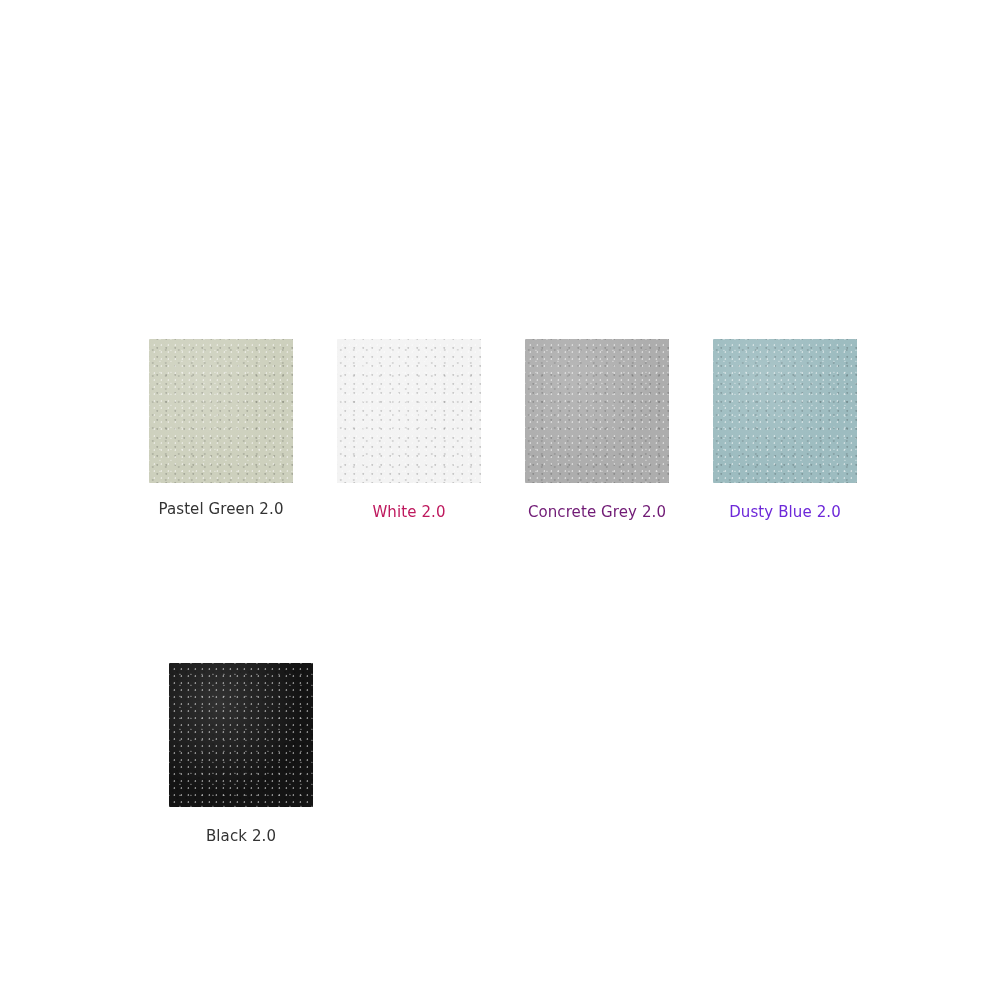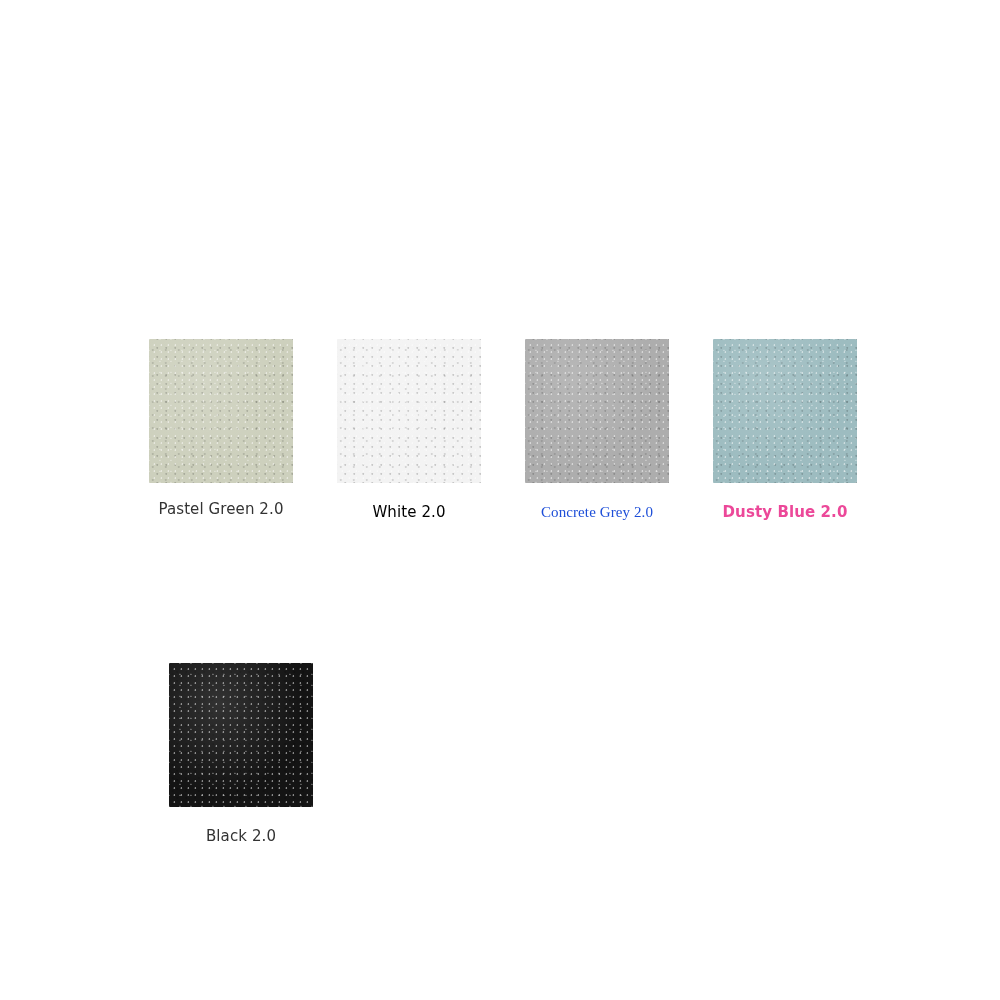--- a/index.html
+++ b/index.html
@@ -110,37 +110,37 @@
           <div class="sheen"></div>
         </div>
         <div class="swatch-label" style="color: rgb(51, 51, 51);">Pastel Green 2.0</div>
       </div>
 
       <div class="swatch-cell">
         <div class="swatch-chip" style="background-color: rgb(243, 243, 243);">
           <div class="grain"></div>
           <div class="sheen"></div>
         </div>
-        <div class="swatch-label lowered" style="color: #000000; text-align: right;">White 2.0</div>
+        <div class="swatch-label lowered" style="color: #be185d; text-align: right;">White 2.0</div>
       </div>
 
       <div class="swatch-cell">
         <div class="swatch-chip" style="background-color: rgb(173, 173, 173);">
           <div class="grain"></div>
           <div class="sheen"></div>
         </div>
-        <div class="swatch-label lowered" style="color: #1d4ed8; font-family: Liberation Serif, serif;">Concrete Grey 2.0</div>
+        <div class="swatch-label lowered" style="color: #701a75;">Concrete Grey 2.0</div>
       </div>
 
       <div class="swatch-cell">
         <div class="swatch-chip" style="background-color: rgb(157, 188, 192);">
           <div class="grain"></div>
           <div class="sheen"></div>
         </div>
-        <div class="swatch-label lowered" style="color: #ec4899; font-weight: bold;">Dusty Blue 2.0</div>
+        <div class="swatch-label lowered" style="color: #6d28d9;">Dusty Blue 2.0</div>
       </div>
 
     </div>
 
     <div class="swatch-row row-2">
 
       <div class="swatch-cell">
         <div class="swatch-chip" style="background-color: rgb(20, 20, 20);">
           <div class="grain"></div>
           <div class="sheen"></div>

